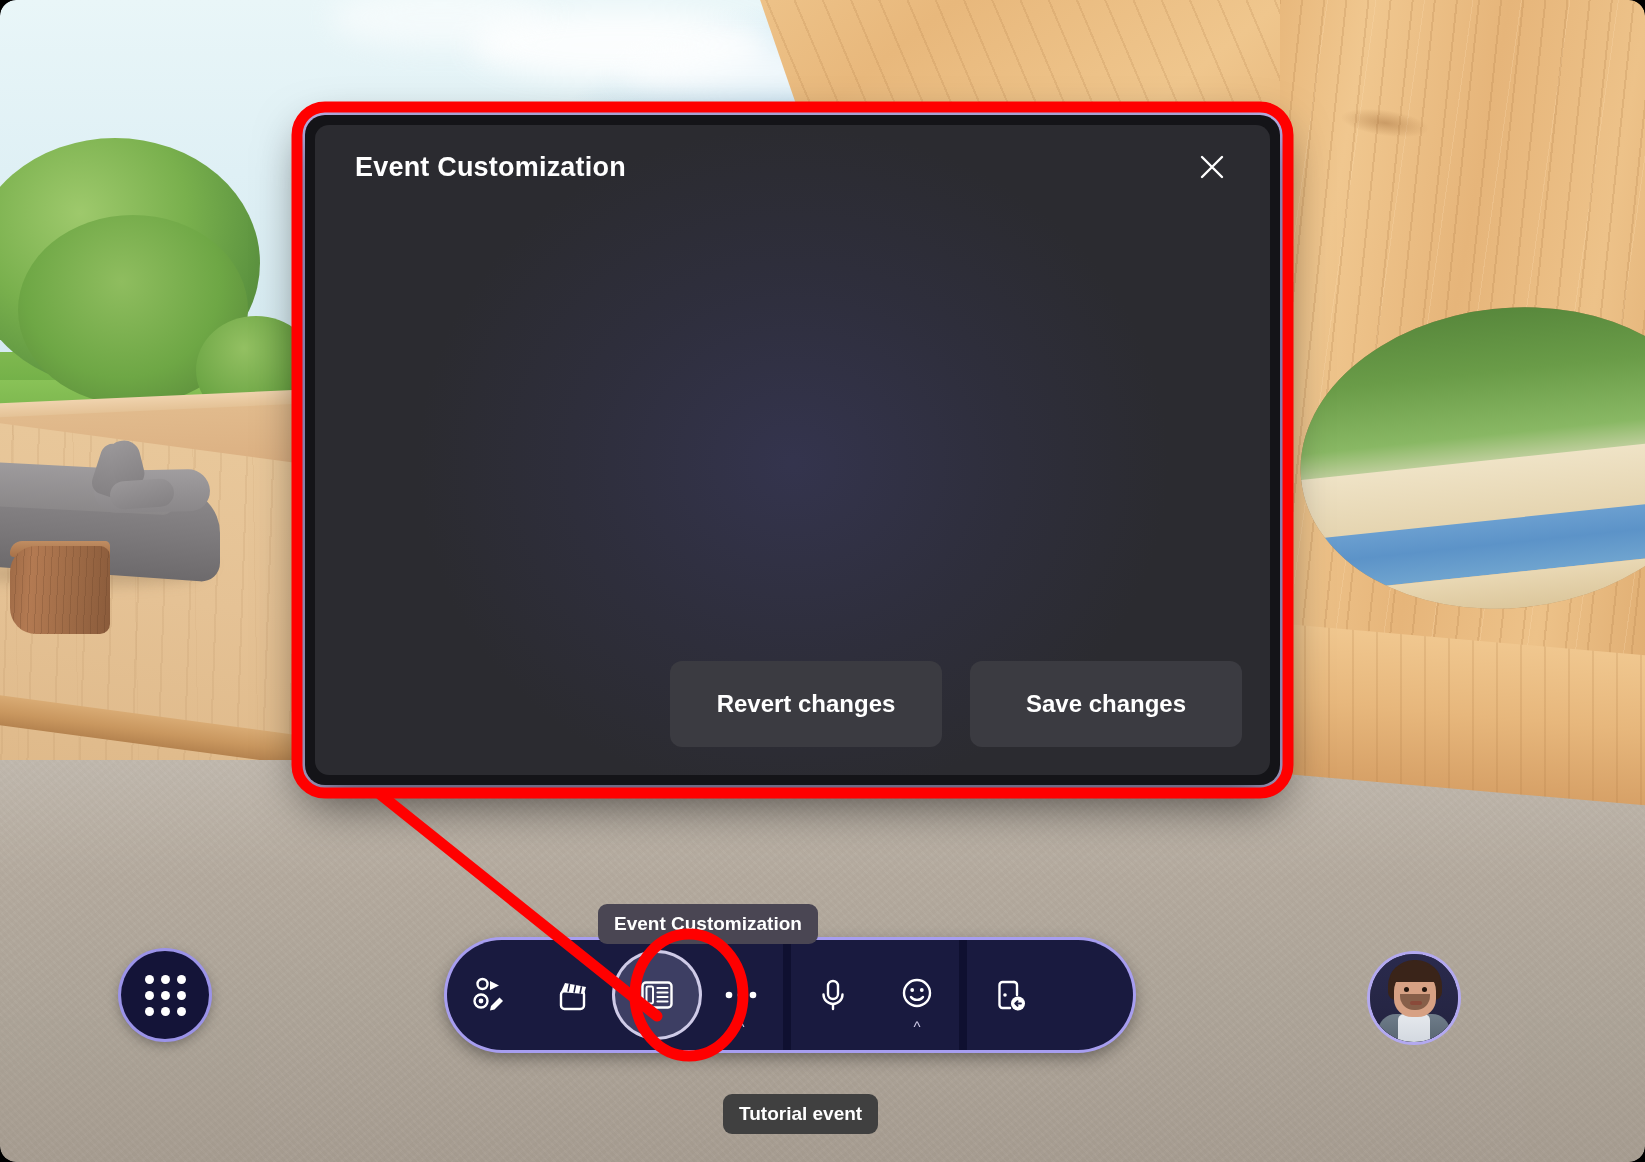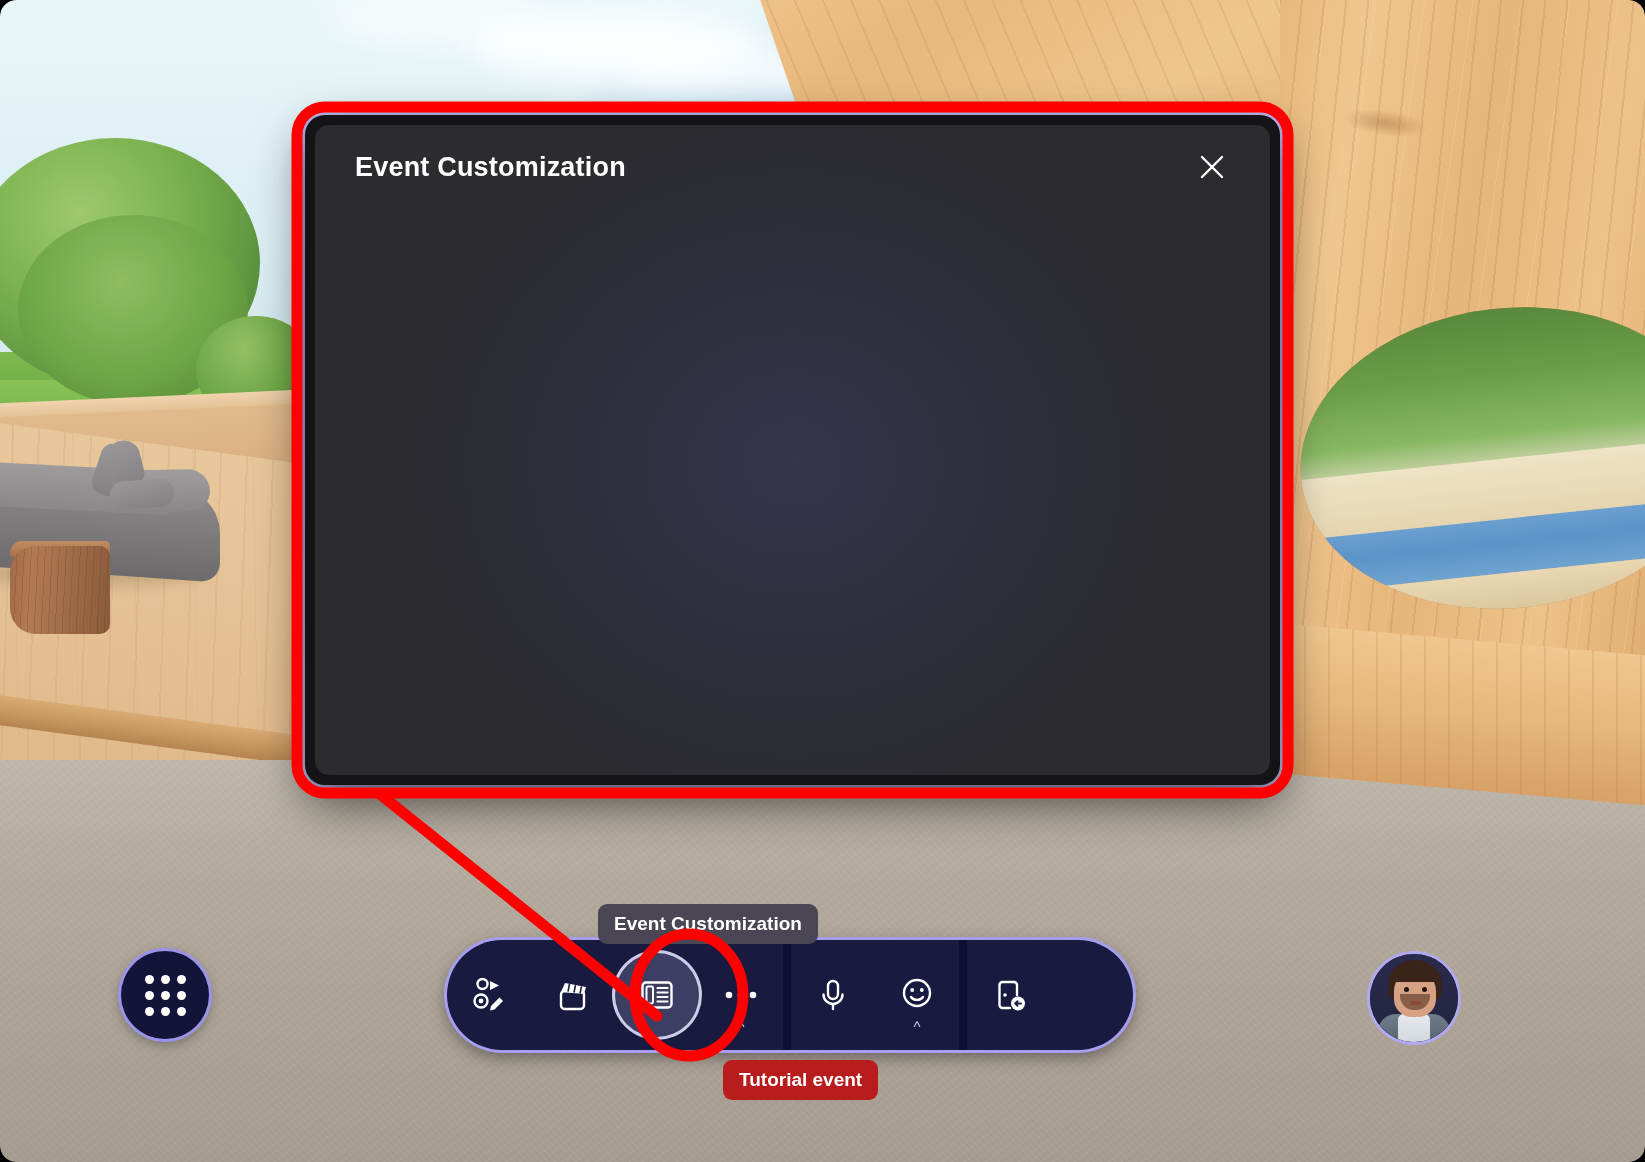--- a/index.html
+++ b/index.html
@@ -187,21 +187,21 @@
   .tb-item svg { display:block; }
   .tb-sep { width:8px; height:100%; background:#0f1030; }
   .caret { position:absolute; bottom:16px; left:50%; transform:translateX(-50%);
            color:#cfcbe8; font-size:15px; line-height:1; }
   .tb-active { width:84px; height:84px; border-radius:50%; background:#3d3e63;
                box-shadow:0 0 0 3px #cfcbe8; display:flex; align-items:center; justify-content:center; }
 
   .tooltip { position:absolute; background:#4a4653; color:#fff; font-size:19px; font-weight:bold;
              padding:9px 16px; border-radius:9px; white-space:nowrap; }
   .tt-event { left:598px; top:904px; }
-  .tt-tutorial { left:723px; top:1060px; background:#b91c1c;text-align:right; }
+  .tt-tutorial { left:723px; top:1094px; background:#404040;text-align:right; }
 
   .avatar { position:absolute; left:1370px; top:954px; width:88px; height:88px; border-radius:50%;
             overflow:hidden; box-shadow:0 0 0 3px #b3a9f0; background:#1d1d3a; cursor:pointer; }
   .av-scene { position:absolute; inset:0; background:linear-gradient(180deg,#2a2a4d 0%,#23233f 100%); }
   .av-hair { position:absolute; left:18px; top:6px; width:54px; height:40px; border-radius:26px 26px 8px 8px;
              background:#3a2419; }
   .av-face { position:absolute; left:24px; top:17px; width:42px; height:46px; border-radius:20px 20px 18px 18px;
              background:#d7a184; }
   .av-fringe { position:absolute; left:20px; top:12px; width:50px; height:16px; border-radius:24px 24px 6px 6px;
                background:#3a2419; }
@@ -294,20 +294,24 @@
 
         <div class="dialog-header">
           <div class="dialog-title">Event Customization</div>
           <div class="close-btn">
             <svg width="30" height="30" viewBox="0 0 30 30" aria-hidden="true">
               <path d="M5 5 L25 25 M25 5 L5 25" stroke="#ffffff" stroke-width="2.4" stroke-linecap="round" fill="none"></path>
             </svg>
           </div>
         </div>
 
+        <div class="dialog-footer">
+          <button class="dlg-btn">Revert changes</button>
+          <button class="dlg-btn">Save changes</button>
+        </div>
       </div>
     </div>
   </div>
 
   <div class="apps-btn">
     <div class="dotgrid">
       <i></i>
         <i></i>
         <i></i>
         <i></i>

